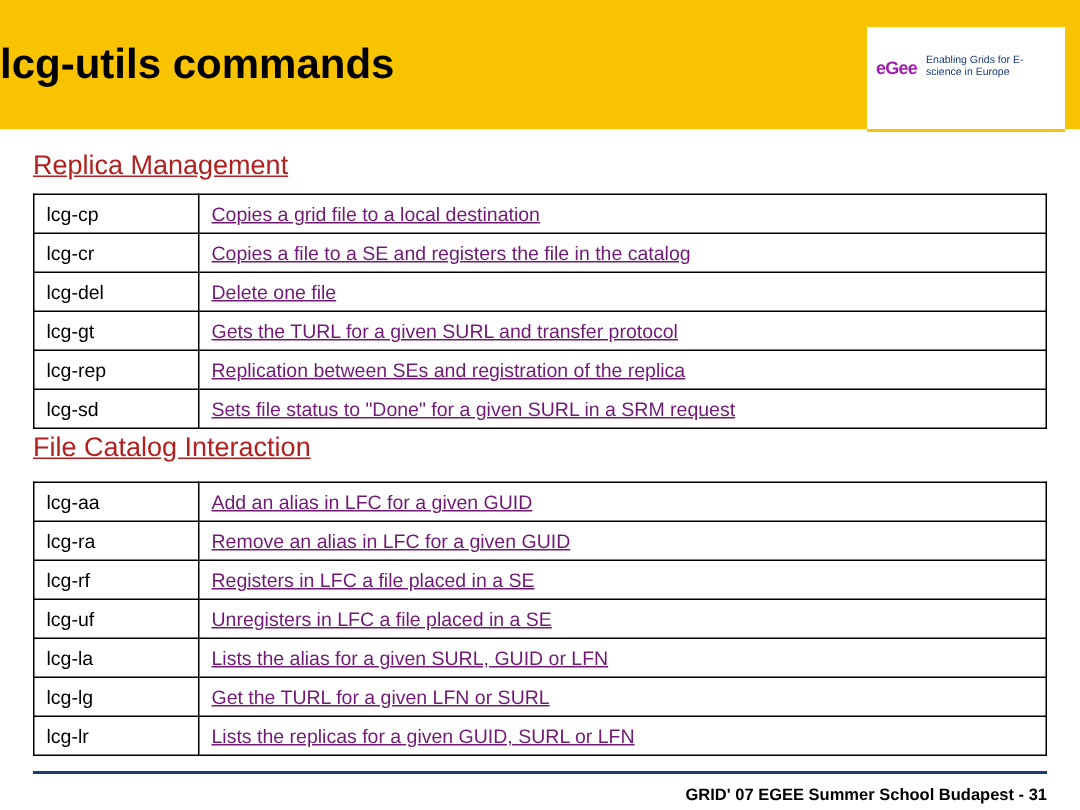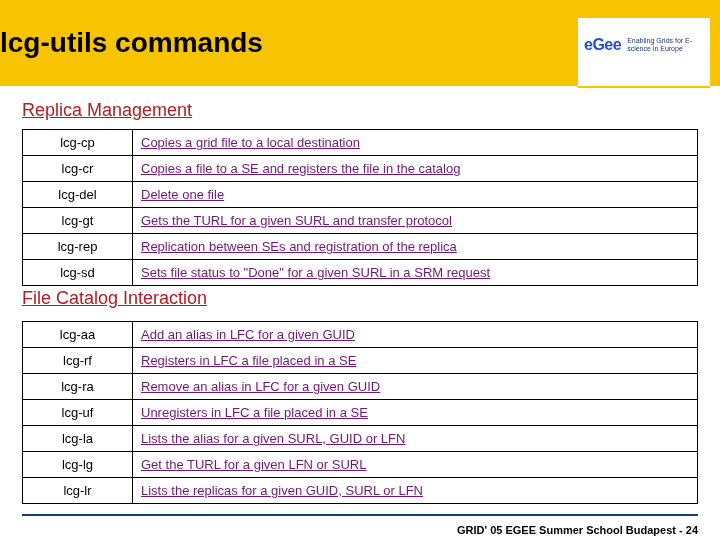--- a/index.html
+++ b/index.html
@@ -34,22 +34,22 @@
     align-items: center;
     gap: 6px;
     background: #fff;
     padding: 4px 6px 18px 6px;
     height: 70px;
     width: 132px;
     border-bottom: 2px solid #f8c300;
   }
   .logo-mark {
     font-weight: bold;
-    color: #1d4ed8;
-    font-size: 16px;
+    color: #a21caf;
+    font-size: 12px;
     letter-spacing: -0.5px;
   }
   .logo-tag {
     font-size: 7px;
     color: #1a3a7a;
     line-height: 1.1;
   }
   .content {
     padding: 10px 22px 0 22px;
   }
@@ -71,21 +71,20 @@
   }
   td {
     border: 1px solid #000;
     padding: 4px 8px;
     font-size: 13px;
     vertical-align: middle;
     height: 26px;
   }
   .cmd-col {
     width: 110px;
-    text-align: center;
   }
   .desc-col a {
     color: #701a75;
     text-decoration: underline;
   }
   .footer-line {
     position: absolute;
     left: 22px;
     right: 22px;
     bottom: 24px;
@@ -146,26 +145,26 @@
 
   <div class="section-heading second">File Catalog Interaction</div>
 
   <table>
     <tbody>
       <tr>
         <td class="cmd-col">lcg-aa</td>
         <td class="desc-col"><a href="#">Add an alias in LFC for a given GUID</a></td>
       </tr>
       <tr>
+        <td class="cmd-col">lcg-ra</td>
+        <td class="desc-col"><a href="#">Remove an alias in LFC for a given GUID</a></td>
+      </tr>
+      <tr>
         <td class="cmd-col">lcg-rf</td>
         <td class="desc-col"><a href="#">Registers in LFC a file placed in a SE</a></td>
-      </tr>
-      <tr>
-        <td class="cmd-col">lcg-ra</td>
-        <td class="desc-col"><a href="#">Remove an alias in LFC for a given GUID</a></td>
       </tr>
       <tr>
         <td class="cmd-col">lcg-uf</td>
         <td class="desc-col"><a href="#">Unregisters in LFC a file placed in a SE</a></td>
       </tr>
       <tr>
         <td class="cmd-col">lcg-la</td>
         <td class="desc-col"><a href="#">Lists the alias for a given SURL, GUID or LFN</a></td>
       </tr>
       <tr>
@@ -175,13 +174,13 @@
       <tr>
         <td class="cmd-col">lcg-lr</td>
         <td class="desc-col"><a href="#">Lists the replicas for a given GUID, SURL or LFN</a></td>
       </tr>
     </tbody>
   </table>
 
 </div>
 
 <div class="footer-line"></div>
-<div class="footer-text">GRID' 05 EGEE Summer School Budapest - 24</div>
+<div class="footer-text">GRID' 07 EGEE Summer School Budapest - 31</div>
 
 </body></html>

